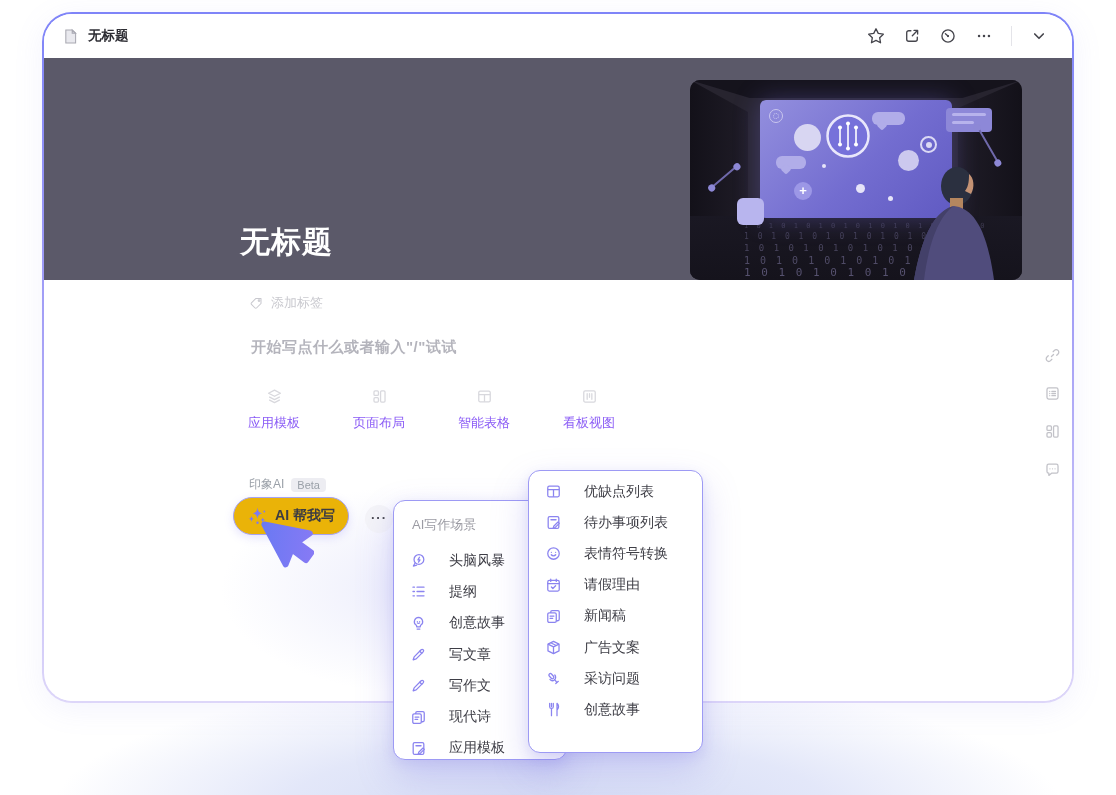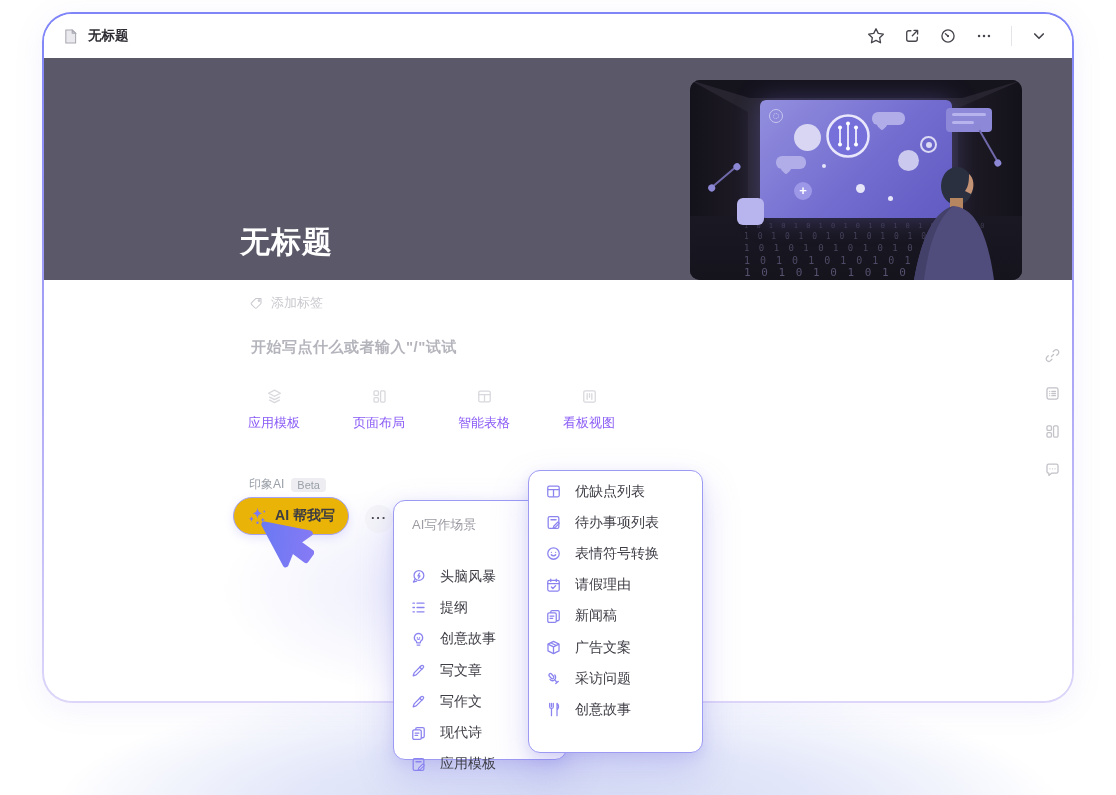--- a/index.html
+++ b/index.html
@@ -79,22 +79,22 @@
   .more-btn{position:absolute;left:310px;top:225px;width:28px;height:28px;border-radius:50%;background:#f4f4f8;
     color:#4a4a52;font-size:13px;font-weight:700;letter-spacing:1px;text-align:center;line-height:26px;cursor:pointer;}
   
   .side-tools{position:absolute;left:1000px;top:333px;display:flex;flex-direction:column;gap:21px;}
   .side-ic{width:17px;height:17px;color:#c2c2c8;cursor:pointer;}
   
   .menu{position:absolute;background:#fff;border:1.5px solid #9d9af4;border-radius:12px;box-sizing:border-box;
     box-shadow:0 16px 36px rgba(122,116,228,.26), 0 4px 12px rgba(122,116,228,.14);}
   .menu1{left:393px;top:500px;width:174px;height:260px;padding-top:10px;z-index:20;}
   .menu2{left:528px;top:470px;width:175px;height:283px;padding-top:5px;z-index:30;}
-  .menu-title{height:24px;line-height:24px;padding:0 18px;font-size:13px;color:#9b9ba3;margin-top:2px;margin-bottom:24px;}
-  .mi{display:flex;align-items:center;gap:13px;height:31.3px;padding:0 16px;font-size:14px;color:#3e3e46;cursor:pointer;}
+  .menu-title{height:24px;line-height:24px;padding:0 18px;font-size:13px;color:#9b9ba3;margin-top:2px;margin-bottom:8px;}
+  .mi{display:flex;align-items:center;gap:22px;height:31.3px;padding:0 16px;font-size:14px;color:#3e3e46;cursor:pointer;}
   .menu2 .mi{height:31.2px;}
   .mi-ic{width:17px;height:17px;flex:0 0 17px;color:#8b84f0;}
   
   .cursor{position:absolute;left:250px;top:518px;z-index:40;pointer-events:none;}
 </style>
 </head>
 <body>
 
 <svg style="position:absolute;width:0;height:0" aria-hidden="true">
   <defs>

